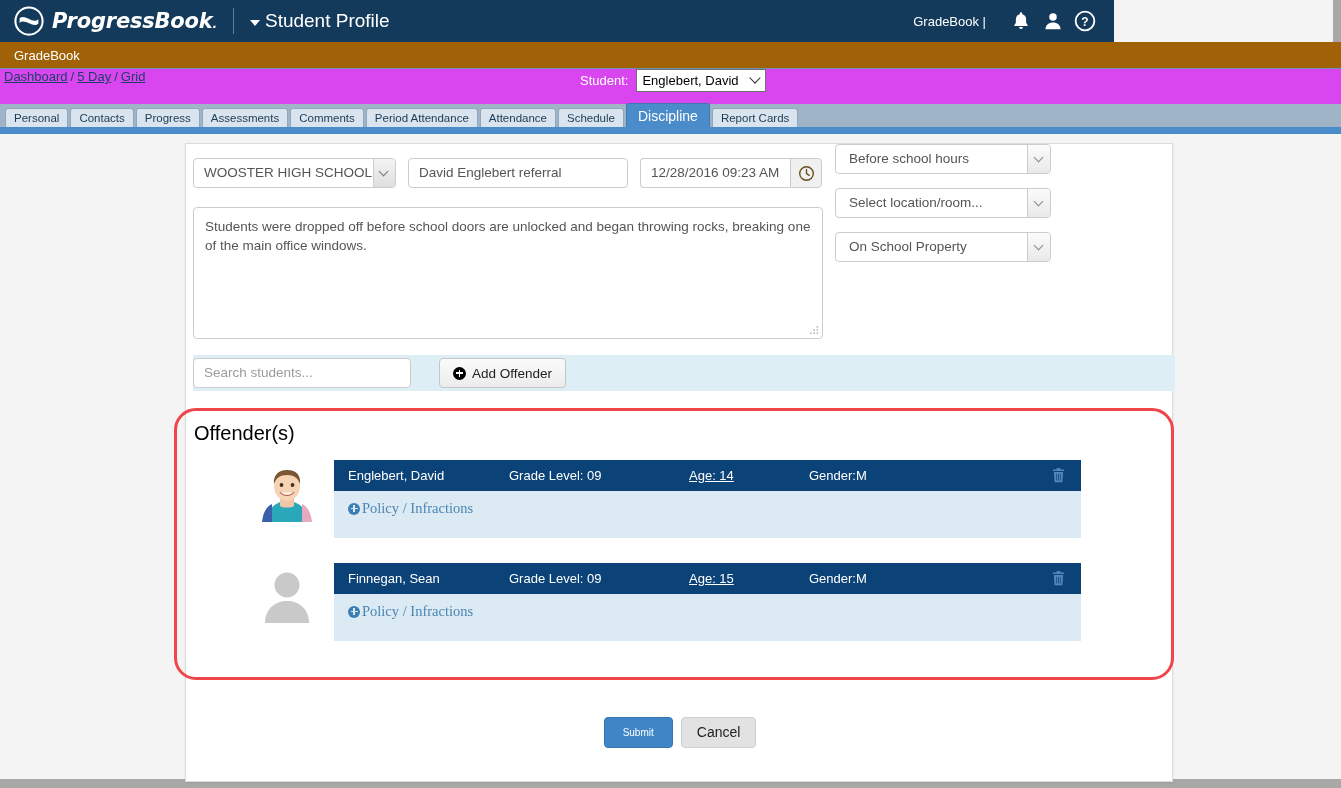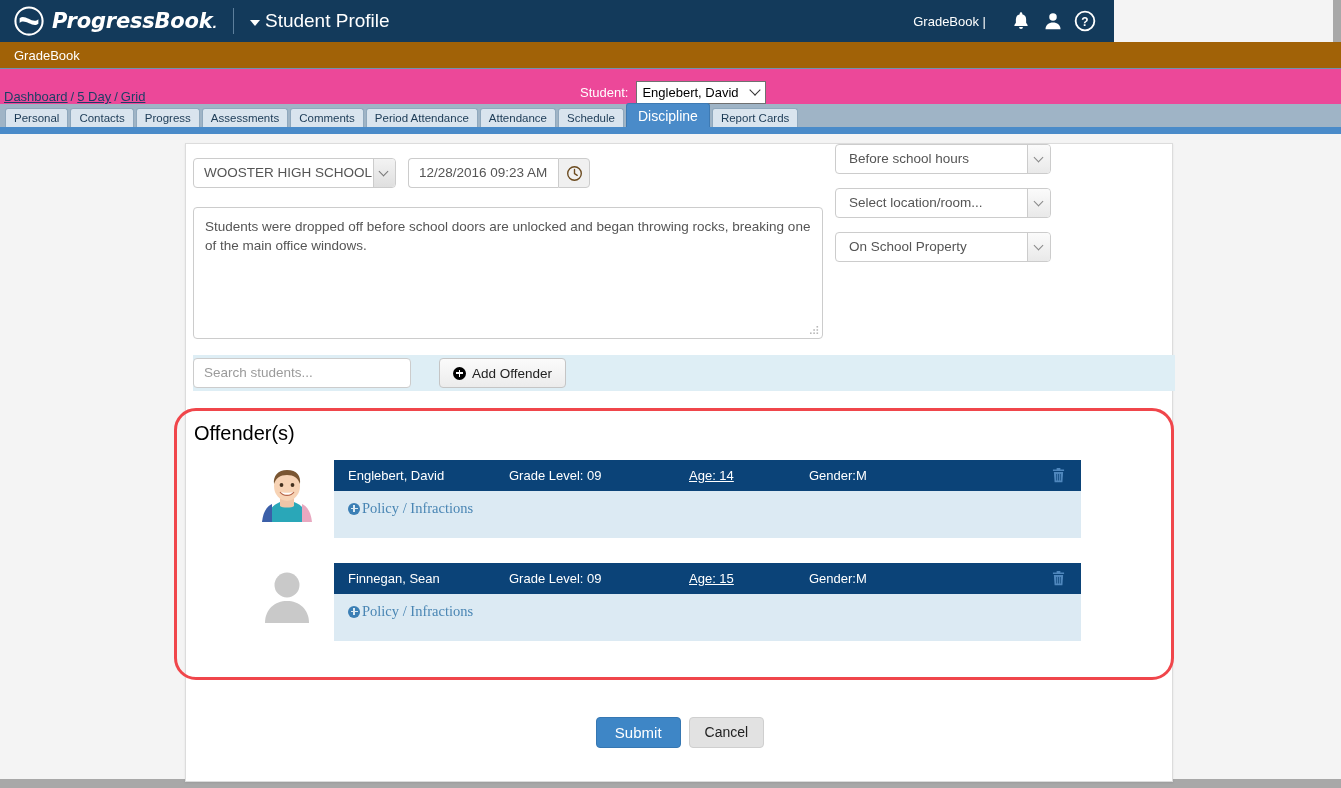--- a/index.html
+++ b/index.html
@@ -54,21 +54,21 @@
   .subbar {
     position: absolute; left: -8px; top: 42px; width: 1341px; height: 27px;
     background: #a16207; border-bottom: 1px solid #6f93b0;
     display: flex; align-items: center;
   }
   .subbar-text { color: #ffffff; font-size: 13px; padding-left: 14px; }
 
   
   .crumbrow {
     position: absolute; left: -8px; top: 69px; width: 1341px; height: 35px;
-    background: #ec4899; display: flex; align-items: flex-end;
+    background: #d946ef; display: flex; align-items: flex-start;
   }
   .crumbs { padding-left: 4px; font-size: 13px; color: #1d3f66; }
   .crumbs a { color: #1d3f66; text-decoration: underline; }
   .crumbs .sl { text-decoration: none; padding: 0 3px; }
   .student-sel { position: absolute; left: 580px; display: flex; align-items: center; }
   .student-label { font-size: 13px; color: #ffffff; margin-right: 8px; }
   .student-dd {
     width: 130px; height: 23px; background: #ffffff;
     border: 1px solid #707070; font-size: 13px; color: #000;
     padding: 0 20px 0 5px; line-height: 21px; position: relative;
@@ -246,21 +246,21 @@
   .plus-circle-blue:after { left: 5.2px; top: 2.5px; width: 1.6px; height: 7px; }
 
   
   .footer-btns {
     position: absolute; left: 0; top: 573px; width: 988px;
     display: flex; justify-content: center;
   }
   .btn-submit {
     height: 31px; padding: 0 18px; line-height: 29px;
     background: #3e86c6; border: 1px solid #3677b2; border-radius: 4px;
-    color: #ffffff; font-size: 15px; margin-right: 8px;
+    color: #ffffff; font-size: 10px; margin-right: 8px;
   }
   .btn-cancel {
     height: 31px; padding: 0 15px; line-height: 29px;
     background: #e2e2e2; border: 1px solid #cfcfcf; border-radius: 4px;
     color: #222; font-size: 14px;
   }
 </style>
 </head>
 <body>
 
@@ -332,20 +332,21 @@
   <div class="content">
     <div class="panel">
 
       <div class="formrow1">
         <div class="sel-school">
           <span>WOOSTER HIGH SCHOOL</span>
           <span class="sel-btn">
               <span class="chev"></span>
             </span>
         </div>
+        <div class="txt-title">David Englebert referral</div>
         <div class="datewrap">
           <div class="txt-date">12/28/2016 09:23 AM</div>
           <div class="date-btn">
             <svg width="17" height="17" viewBox="0 0 20 20">
               <circle cx="10" cy="10" r="8" fill="none" stroke="#6b4a1e" stroke-width="1.6"></circle>
               <path d="M10 5.2v5l3.2 2" fill="none" stroke="#6b4a1e" stroke-width="1.6" stroke-linecap="round"></path>
             </svg>
           </div>
         </div>
       </div>

